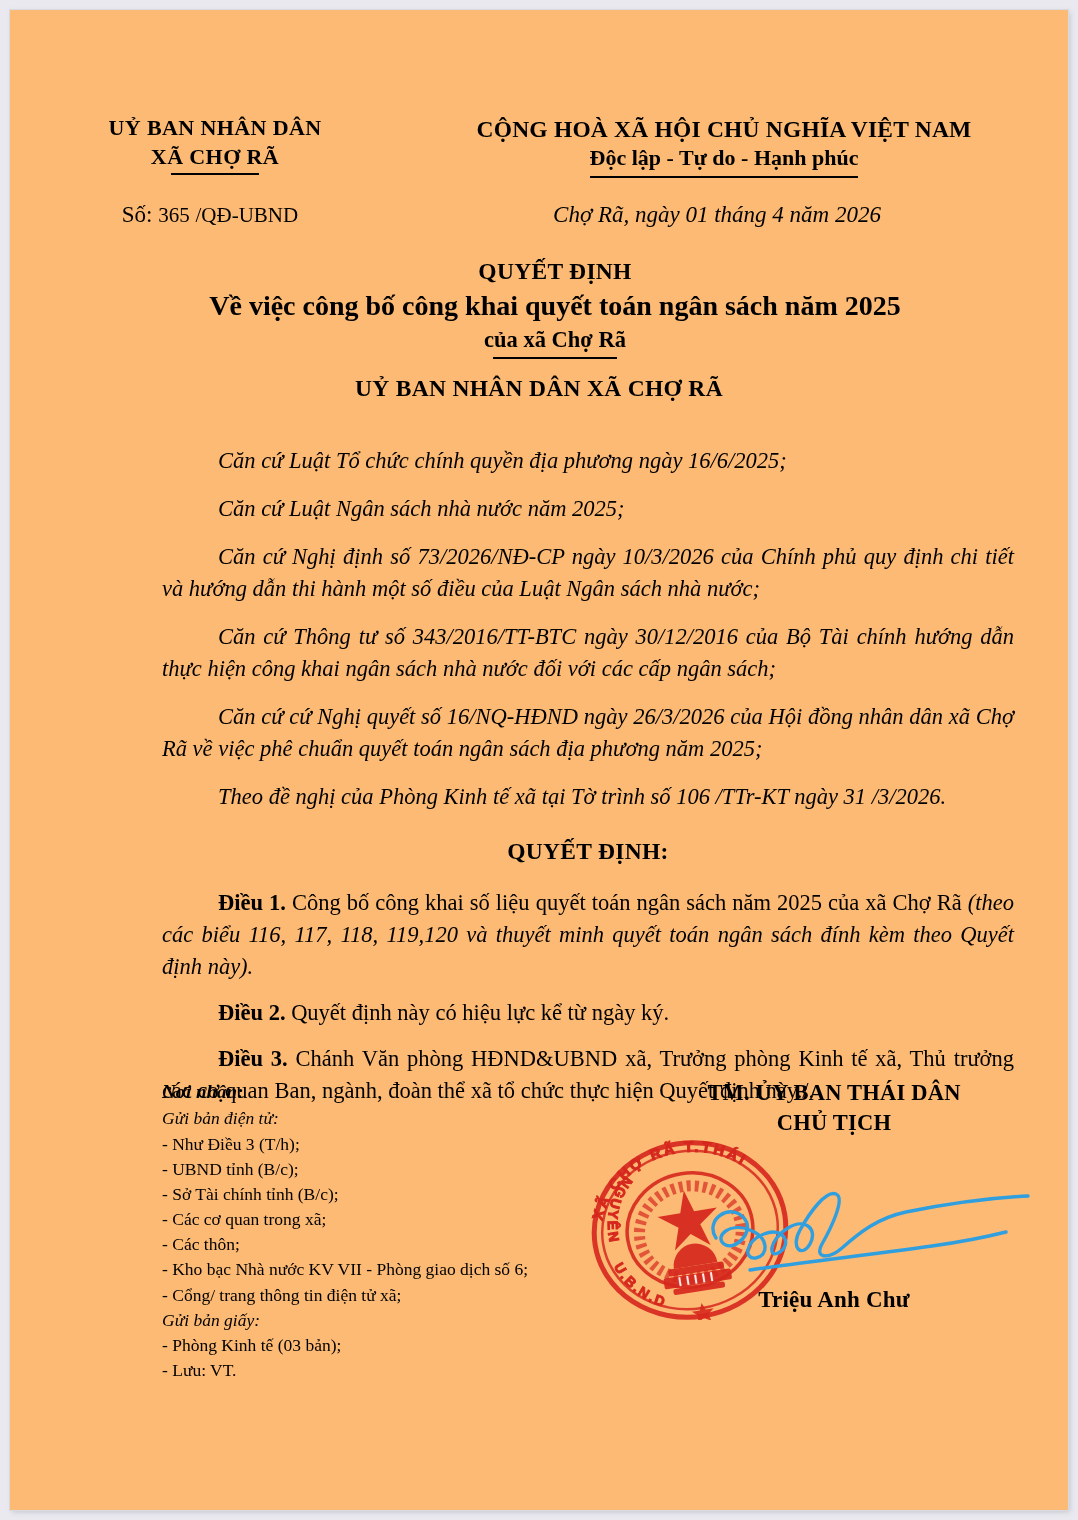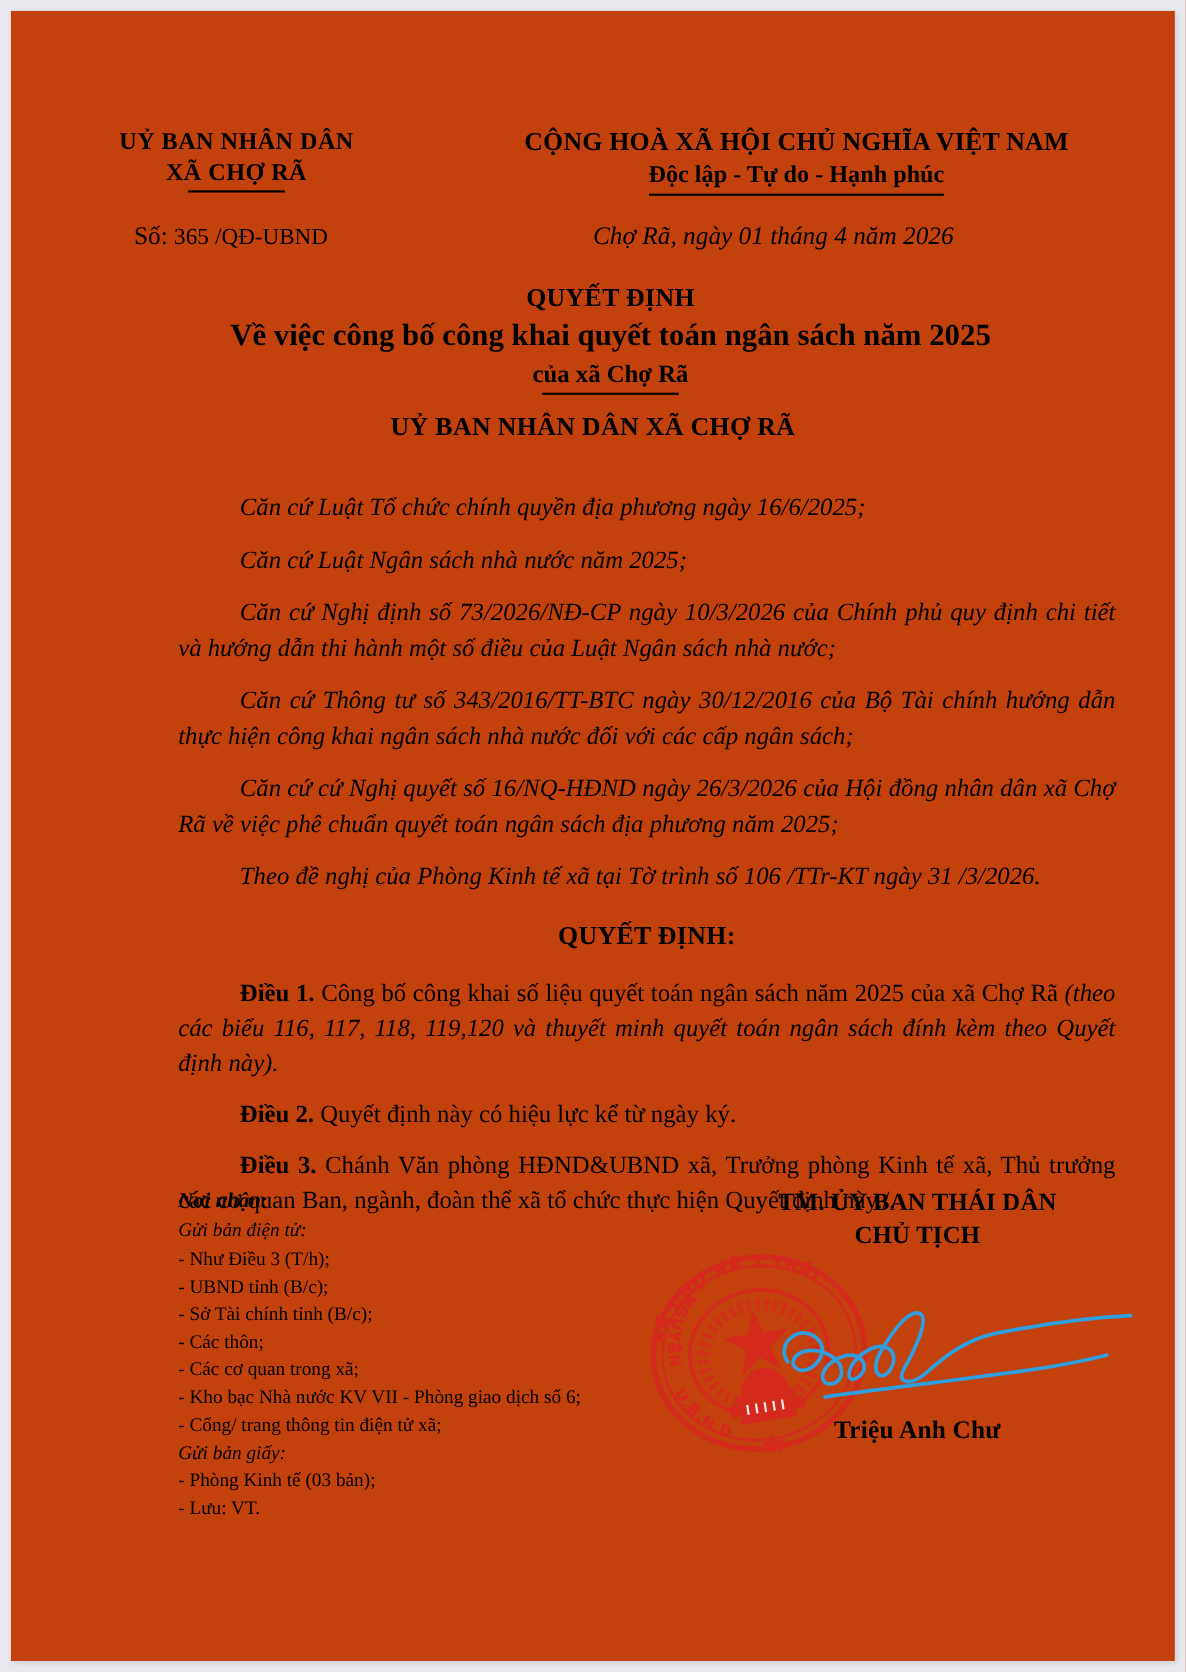--- a/index.html
+++ b/index.html
@@ -13,21 +13,21 @@
     background: #e9e9ef;
     font-family: "Liberation Serif", "DejaVu Serif", serif;
     overflow: hidden;
   }
   #page {
     position: absolute;
     left: 10px;
     top: 10px;
     width: 1058px;
     height: 1500px;
-    background: #c2410c;
+    background: #fdba74;
     box-shadow: 0 0 0 1px #d9d9e2, 2px 2px 5px rgba(120,120,140,.30);
     overflow: hidden;
   }
   .doc {
     position: absolute;
     left: 0; top: 0;
     width: 1058px;
     height: 1500px;
     color: #000;
   }
@@ -100,21 +100,21 @@
     left: 0;
     width: 400px;
     text-align: center;
     font-size: 23px;
     white-space: nowrap;
   }
   .docnum .num { font-size: 21px; }
   .place-date {
     position: absolute;
     top: 192px;
-    left: 388px;
+    left: 402px;
     width: 610px;
     text-align: center;
     font-style: italic;
     font-size: 23px;
     white-space: nowrap;
     padding-right: 26px;
   }
 
   
   .title-block {
@@ -340,22 +340,22 @@
   </div>
 
   <div class="footer">
 
     <div class="recipients">
       <div class="rtitle">Nơi nhận:</div>
       <div class="rgroup">Gửi bản điện tử:</div>
       <div class="ritem">- Như Điều 3 (T/h);</div>
       <div class="ritem">- UBND tỉnh (B/c);</div>
       <div class="ritem">- Sở Tài chính tỉnh (B/c);</div>
+      <div class="ritem">- Các cơ quan trong xã;</div>
       <div class="ritem">- Các thôn;</div>
-      <div class="ritem">- Các cơ quan trong xã;</div>
       <div class="ritem">- Kho bạc Nhà nước KV VII - Phòng giao dịch số 6;</div>
       <div class="ritem">- Cổng/ trang thông tin điện tử xã;</div>
       <div class="rgroup">Gửi bản giấy:</div>
       <div class="ritem">- Phòng Kinh tế (03 bản);</div>
       <div class="ritem">- Lưu: VT.</div>
     </div>
 
     <div class="signature">
       <div class="sig-org">TM. ỦY BAN THÁI DÂN</div>
       <div class="sig-role">CHỦ TỊCH</div>

